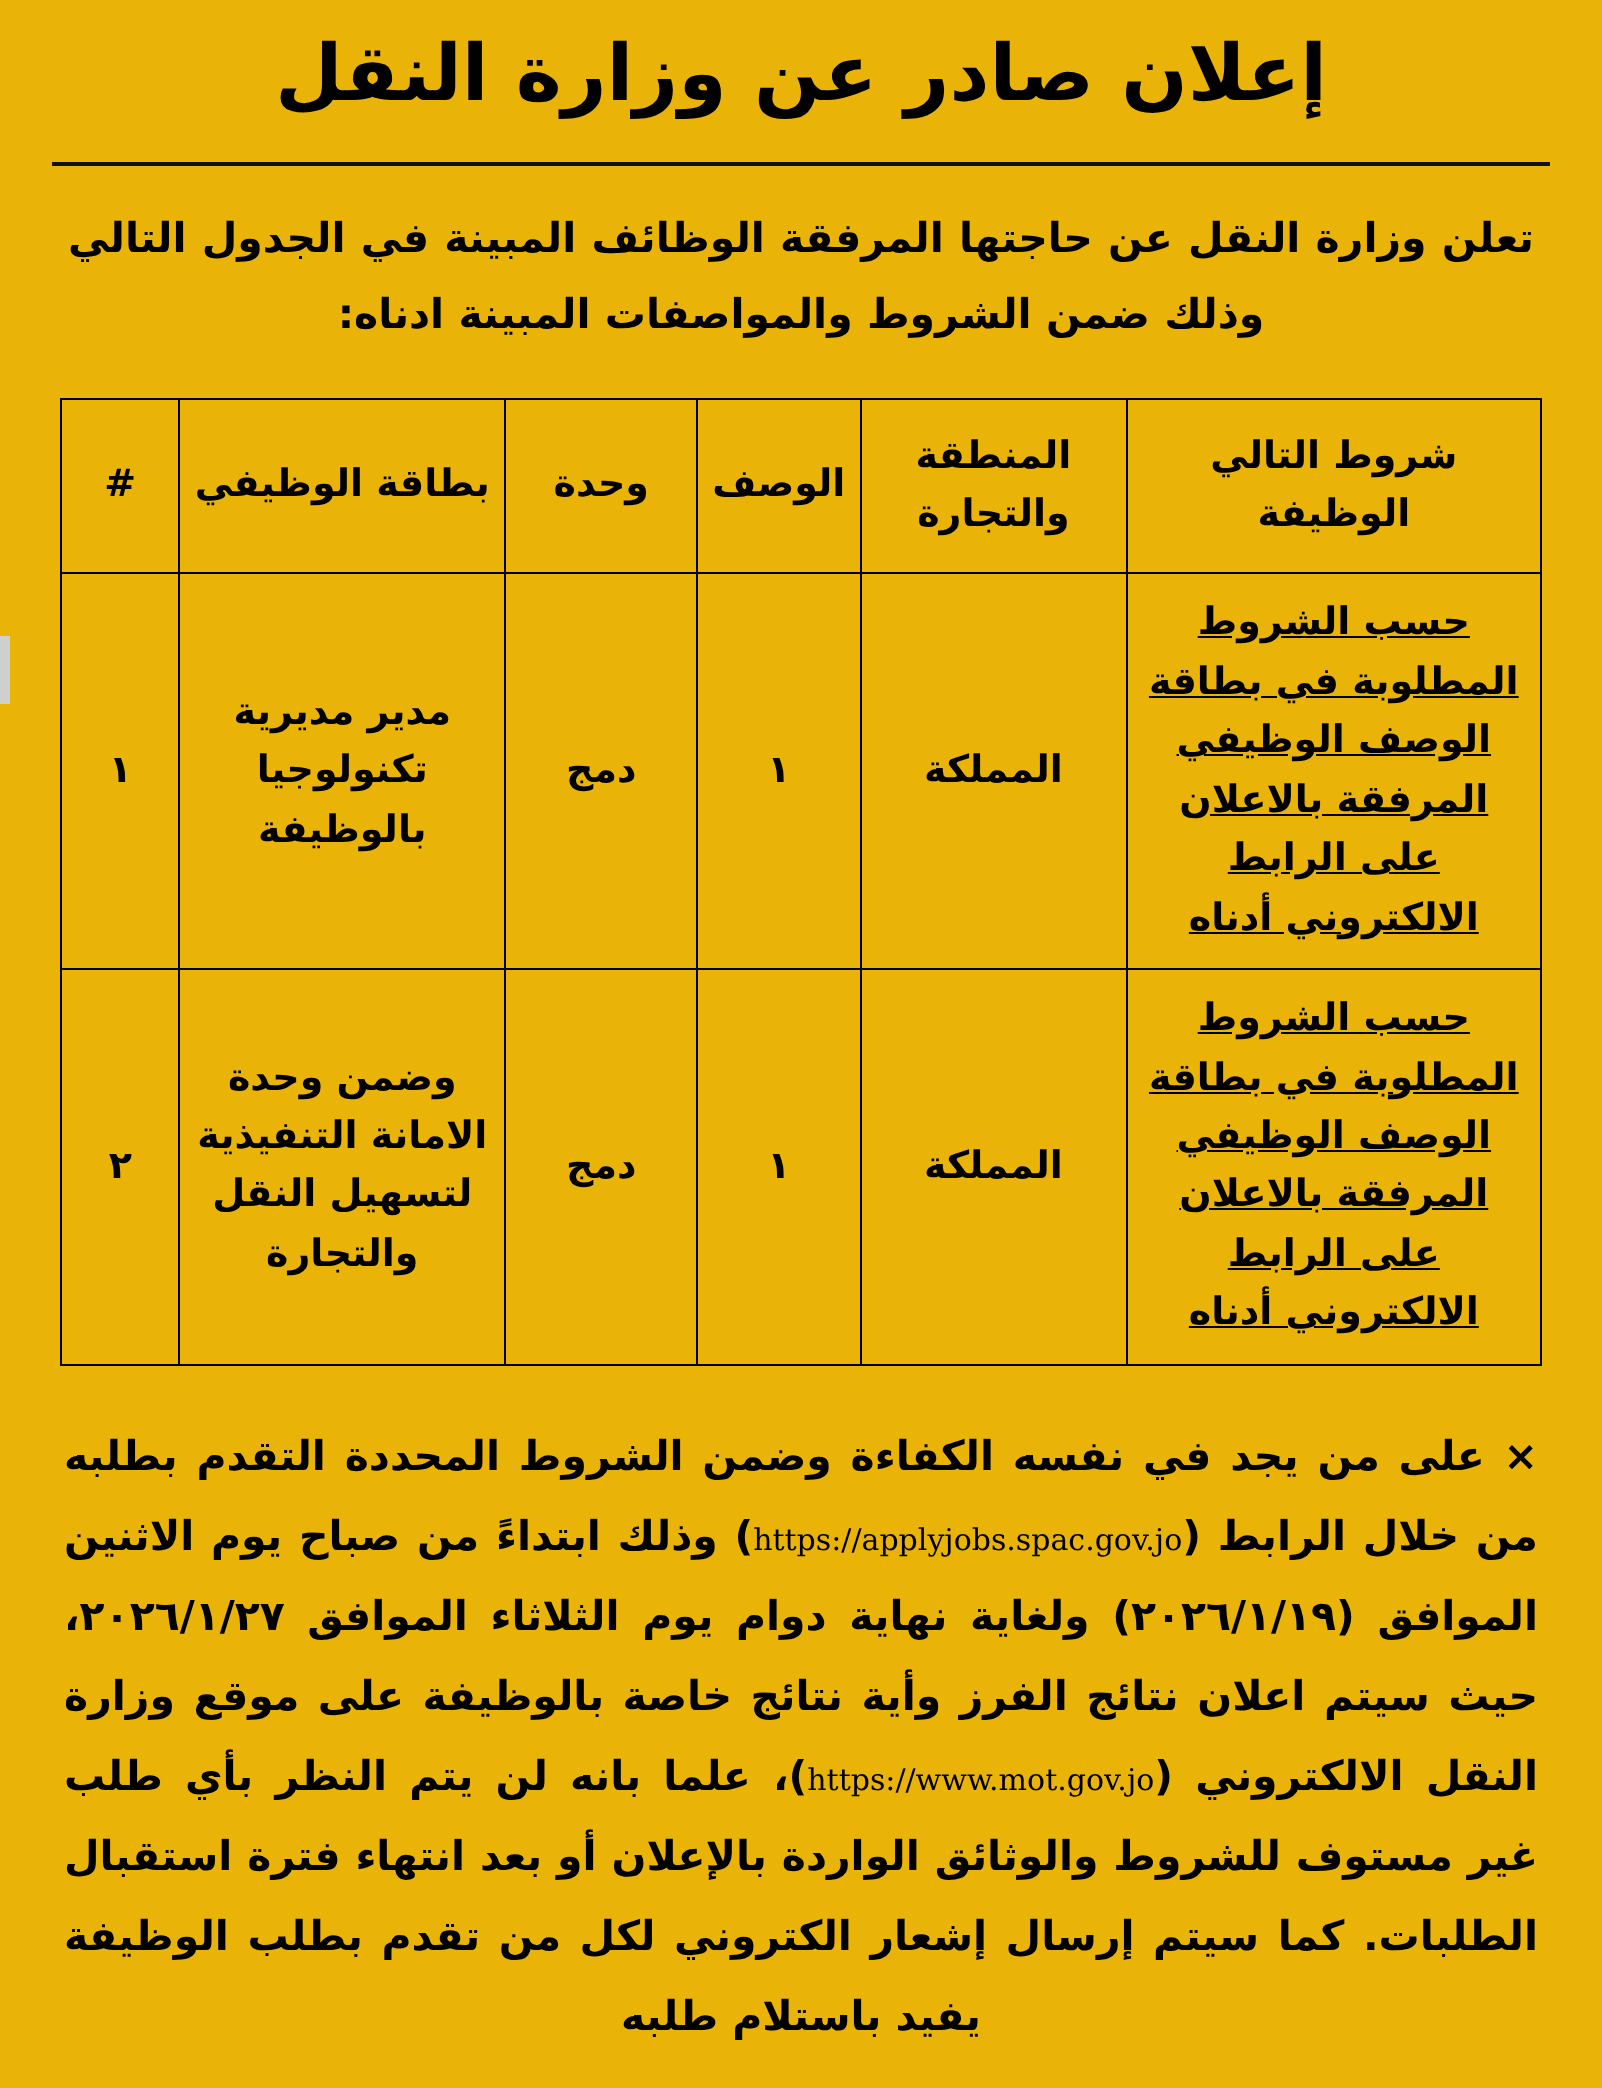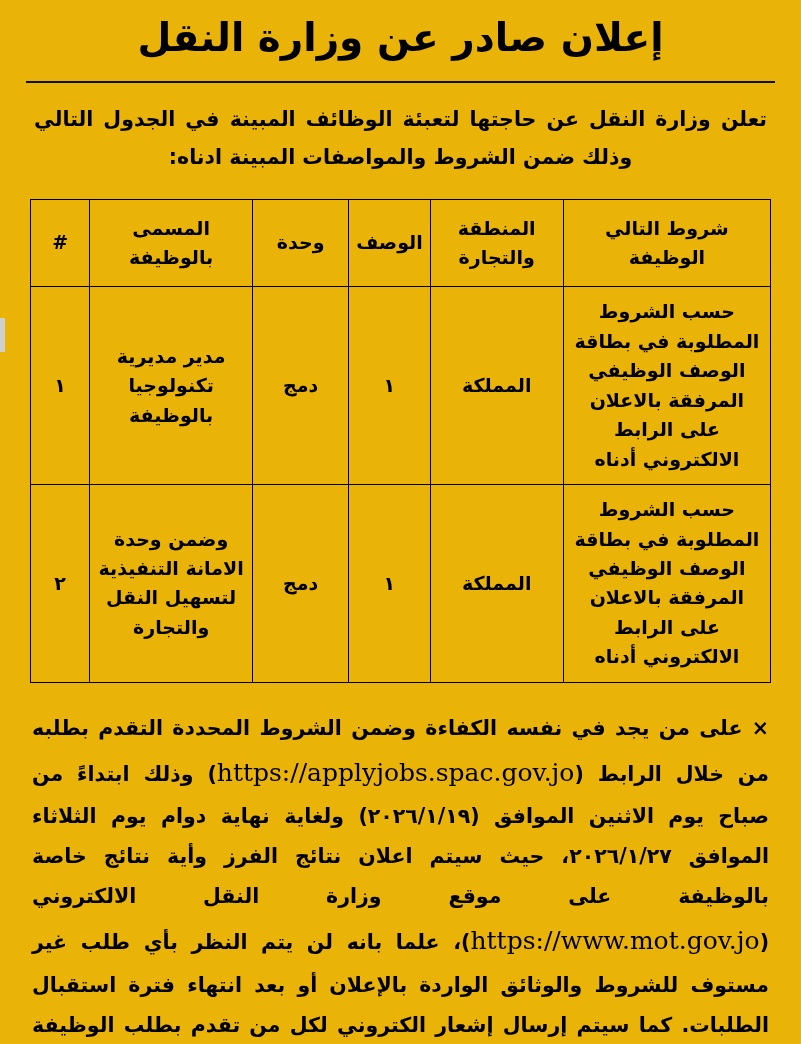--- a/index.html
+++ b/index.html
@@ -73,20 +73,21 @@
   }
   col.c-idx    { width: 8%; }
   col.c-title  { width: 22%; }
   col.c-gender { width: 13%; }
   col.c-count  { width: 11%; }
   col.c-region { width: 18%; }
   col.c-cond   { width: 28%; }
   td.cond {
     line-height: 1.7;
     padding: 12px 10px;
+    text-decoration: underline;
   }
   td.jobtitle {
     line-height: 1.7;
   }
   
   .notes {
     padding: 26px 32px 10px 32px;
     font-size: 20.5px;
     font-weight: bold;
     line-height: 1.95;
@@ -95,21 +96,21 @@
   }
   .notes p { margin: 0; }
   .bullet {
     font-weight: bold;
   }
   .url {
     font-family: "DejaVu Serif", "Liberation Serif", serif;
     font-weight: normal;
     direction: ltr;
     unicode-bidi: embed;
-    font-size: 25px;
+    font-size: 15px;
   }
   .edge-mark {
     position: absolute;
     left: 0;
     top: 318px;
     width: 5px;
     height: 34px;
     background: #cfcfcf;
   }
 </style>
@@ -119,40 +120,40 @@
 <div class="page">
 
   <div class="edge-mark"></div>
 
   <div class="title-wrap">
     <div class="doc-title">إعلان صادر عن وزارة النقل</div>
   </div>
   <div class="rule"></div>
 
   <div class="intro">
-    <p>تعلن وزارة النقل عن حاجتها لتعبئة الوظائف المبينة في الجدول التالي وذلك ضمن الشروط والمواصفات المبينة ادناه:</p>
+    <p>تعلن وزارة النقل عن حاجتها المرفقة الوظائف المبينة في الجدول التالي وذلك ضمن الشروط والمواصفات المبينة ادناه:</p>
   </div>
 
   <div class="table-wrap">
     <table class="jobs">
       <colgroup>
         <col class="c-cond">
         <col class="c-region">
         <col class="c-count">
         <col class="c-gender">
         <col class="c-title">
         <col class="c-idx">
       </colgroup>
       <thead>
         <tr>
           <th>شروط التالي الوظيفة</th>
           <th>المنطقة والتجارة</th>
           <th>الوصف</th>
           <th>وحدة</th>
-          <th>المسمى بالوظيفة</th>
+          <th>بطاقة الوظيفي</th>
           <th>#</th>
         </tr>
       </thead>
       <tbody>
         <tr>
           <td class="cond">حسب الشروط المطلوبة في بطاقة الوصف الوظيفي المرفقة بالاعلان على الرابط الالكتروني أدناه</td>
           <td>المملكة</td>
           <td>١</td>
           <td>دمج</td>
           <td class="jobtitle">مدير مديرية تكنولوجيا بالوظيفة</td>

